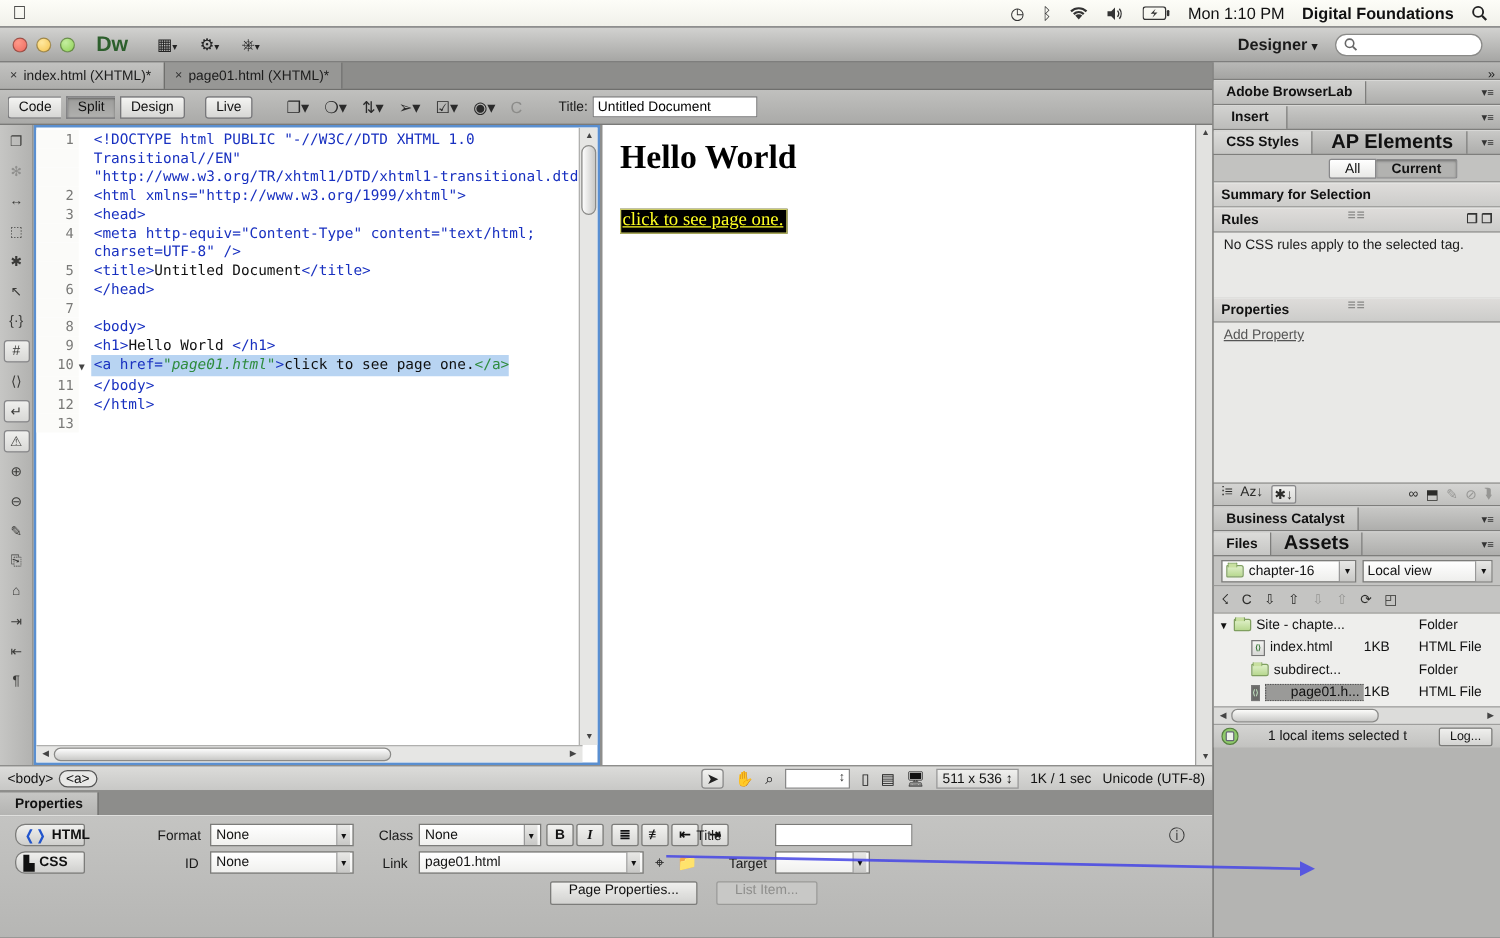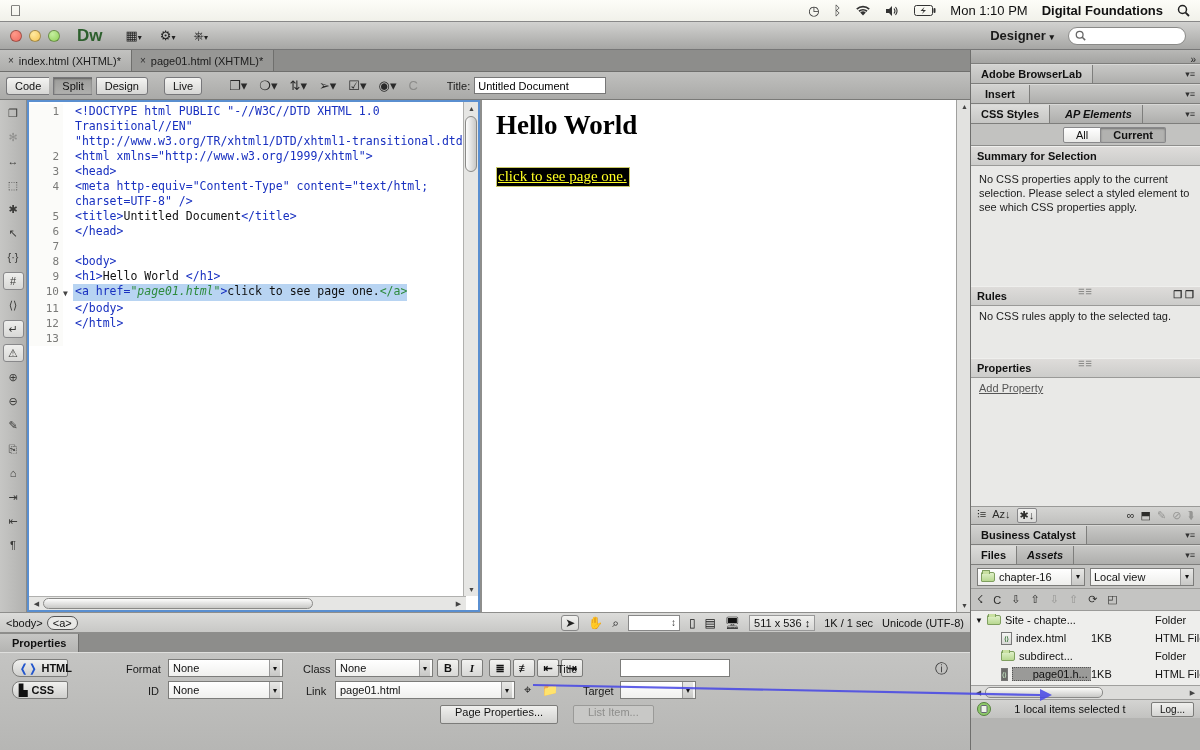--- a/index.html
+++ b/index.html
@@ -97,21 +97,21 @@
   .htmlcssbtn { width:56px; height:18px; border:1px solid #7c7c7a; border-radius:8px 2px 2px 8px; background:linear-gradient(#f0f0ee,#cfcfcd); font-size:11px; font-weight:bold; display:flex; align-items:center; gap:4px; padding:0 6px; }
   .bigbtn { height:19px; background:linear-gradient(#f0f0ee,#d2d2d0); border:1px solid #7c7c7a; border-radius:2px; font-size:11px; padding:0 14px; }
   .bigbtn.dis { color:#8e8e8c; border-color:#9a9a98; background:#c8c8c6; }
 
   
   #dock { left:970px; top:50px; width:230px; height:700px; background:#b4b4b2; border-left:1px solid #6f6f6d; }
   #dock .collapse { position:absolute; right:6px; top:4px; font-size:10px; color:#222; letter-spacing:-2px; }
   .phdr { position:relative; height:20px; background:linear-gradient(#c8c8c6,#aeaeac); border-top:1px solid #d8d8d6; border-bottom:1px solid #7e7e7c; }
   .phdr .ptab { position:absolute; left:0; top:0; height:100%; background:linear-gradient(#d2d2d0,#bcbcba); border-right:1px solid #7e7e7c; font-size:11px; font-weight:bold; display:flex; align-items:center; padding:0 10px; }
   .pmenu { position:absolute; right:5px; top:4px; font-size:9px; color:#333; }
-  .ptab2 { position:absolute; top:0; height:100%; font-size:11px; font-weight:bold; display:flex; align-items:center; padding:0 10px; border-right:1px solid #7e7e7c;font-style:italic; }
+  .ptab2 { position:absolute; top:0; height:100%; font-size:16px; font-weight:bold; display:flex; align-items:center; padding:0 10px; border-right:1px solid #7e7e7c; }
   .seg { font-size:11px; border:1px solid #88888a; padding:1px 12px; }
   .sechdr { font-weight:bold; font-size:11px; padding:3px 6px; background:linear-gradient(#dedcda,#ccccca); border-top:1px solid #efefed; border-bottom:1px solid #9a9a98; position:relative; }
   .panelbody { background:#e9e9e7; font-size:11px; color:#1c1c1c; }
   .dothandle { position:absolute; left:50%; transform:translateX(-50%); top:1px; color:#8a8a88; font-size:7px; letter-spacing:1px; }
   .csslink { color:#555; text-decoration:underline; font-size:11px; }
   .iconrow { display:flex; align-items:center; gap:7px; padding:0 6px; }
   .iico { font-size:11px; color:#2c2c2a; }
   .iico.dim { color:#969694; }
   .iico.on { border:1px solid #88888a; border-radius:2px; background:linear-gradient(#f0f0ee,#d8d8d6); padding:0 2px; }
 
@@ -119,21 +119,21 @@
   .fselect { height:18px; background:linear-gradient(#fff,#eeeeec); border:1px solid #7c7c7a; font-size:11px; display:flex; align-items:center; gap:4px; padding:0 0 0 3px; }
   .fselect .grow { flex:1; }
   .fselect .dd { font-size:8px; border-left:1px solid #999; padding:0 4px; height:100%; display:flex; align-items:center; background:linear-gradient(#e8e8e6,#c8c8c6); }
   #filecols { display:flex; height:16px; background:linear-gradient(#d8d8d6,#c2c2c0); border-bottom:1px solid #8e8e8c; font-size:11px; font-weight:bold; align-items:center; }
   #filecols .col { padding:0 4px; border-right:1px solid #a2a2a0; height:100%; display:flex; align-items:center; gap:3px; }
   #filelist { background:#eeeeec; }
   .frow { display:flex; height:18px; align-items:center; font-size:11px; }
   .frow .fname { display:flex; align-items:center; gap:4px; }
   .frow .c1 { width:120px; flex:none; overflow:hidden; white-space:nowrap; }
   .frow .c2 { width:44px; flex:none; }
-  .frow .c3 { flex:1; overflow:hidden; white-space:nowrap;margin-left:20px; }
+  .frow .c3 { flex:1; overflow:hidden; white-space:nowrap; }
   .ficon-folder { width:14px; height:10px; background:linear-gradient(#dff0c8,#b8d890); border:1px solid #7f9f5f; border-radius:1px 2px 2px 1px; position:relative; }
   .ficon-folder:before { content:""; position:absolute; left:0; top:-3px; width:6px; height:3px; background:#c8e0a0; border:1px solid #7f9f5f; border-bottom:none; border-radius:1px 1px 0 0; }
   .ficon-html { width:11px; height:13px; background:linear-gradient(#f4f4f2,#d8d8d6); border:1px solid #777; position:relative; font-size:6px; color:#2e6e2e; text-align:center; line-height:13px; font-weight:bold; }
   .ficon-html.dark { background:#6a6a68; color:#bfe0bf; }
   .selname { background:#9a9a98; border:1px dotted #555; padding:0 20px; }
   #fhsb { height:14px; background:#dcdcda; border-top:1px solid #a0a09e; position:relative; }
   #fhsb .thumb { position:absolute; left:14px; top:1px; width:118px; height:11px; background:linear-gradient(#fcfcfa,#c9c9c7); border:1px solid #8a8a88; border-radius:5px; }
   #filestatus { height:19px; display:flex; align-items:center; gap:6px; padding:0 6px; background:linear-gradient(#d4d4d2,#c2c2c0); border-top:1px solid #9e9e9c; font-size:11px; }
   #logbtn { margin-left:2px; height:15px; font-size:10px; background:linear-gradient(#f0f0ee,#d4d4d2); border:1px solid #7c7c7a; border-radius:2px; padding:0 8px; line-height:13px; }
 
@@ -369,21 +369,20 @@
   <div class="phdr">
     <span class="ptab" style="background:linear-gradient(#dcdcda,#c6c6c4)">CSS Styles</span>
     <span class="ptab2" style="left:84px">AP Elements</span>
     <span class="pmenu">▾≡</span>
   </div>
   <div style="height:22px;background:#c2c2c0;border-bottom:1px solid #8e8e8c;display:flex;align-items:center;justify-content:flex-end;padding-right:34px">
     <span class="seg" style="background:linear-gradient(#fff,#e8e8e6);border-radius:2px 0 0 2px">All</span>
     <span class="seg" style="background:#b2b2b0;border-left:none;box-shadow:inset 0 1px 2px rgba(0,0,0,.35);border-radius:0 2px 2px 0;font-weight:bold">Current</span>
   </div>
   <div class="sechdr">Summary for Selection</div>
-  <div class="panelbody" style="height:120px;padding:6px 8px;line-height:14px">No CSS properties apply to the current selection.  Please select a styled element to see which CSS properties apply.</div>
   <div class="sechdr">
     <span class="dothandle">☰☰</span>
     <span>Rules</span>
     <span style="position:absolute;right:6px;top:2px;font-size:10px;color:#333">❐ ❐</span>
   </div>
   <div class="panelbody" style="height:52px;padding:4px 8px">No CSS rules apply to the selected tag.</div>
   <div class="sechdr">
     <span class="dothandle">☰☰</span>
     <span>Properties</span>
   </div>

